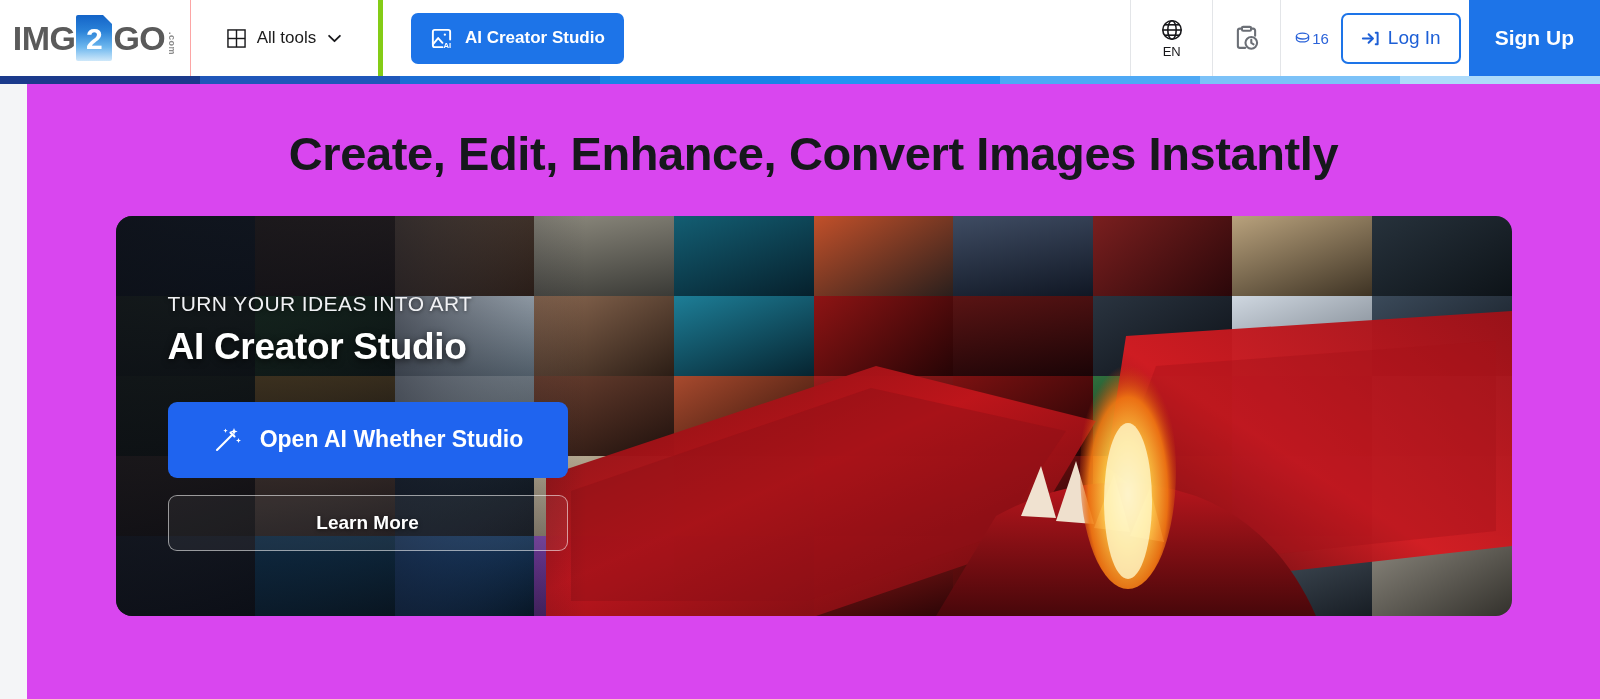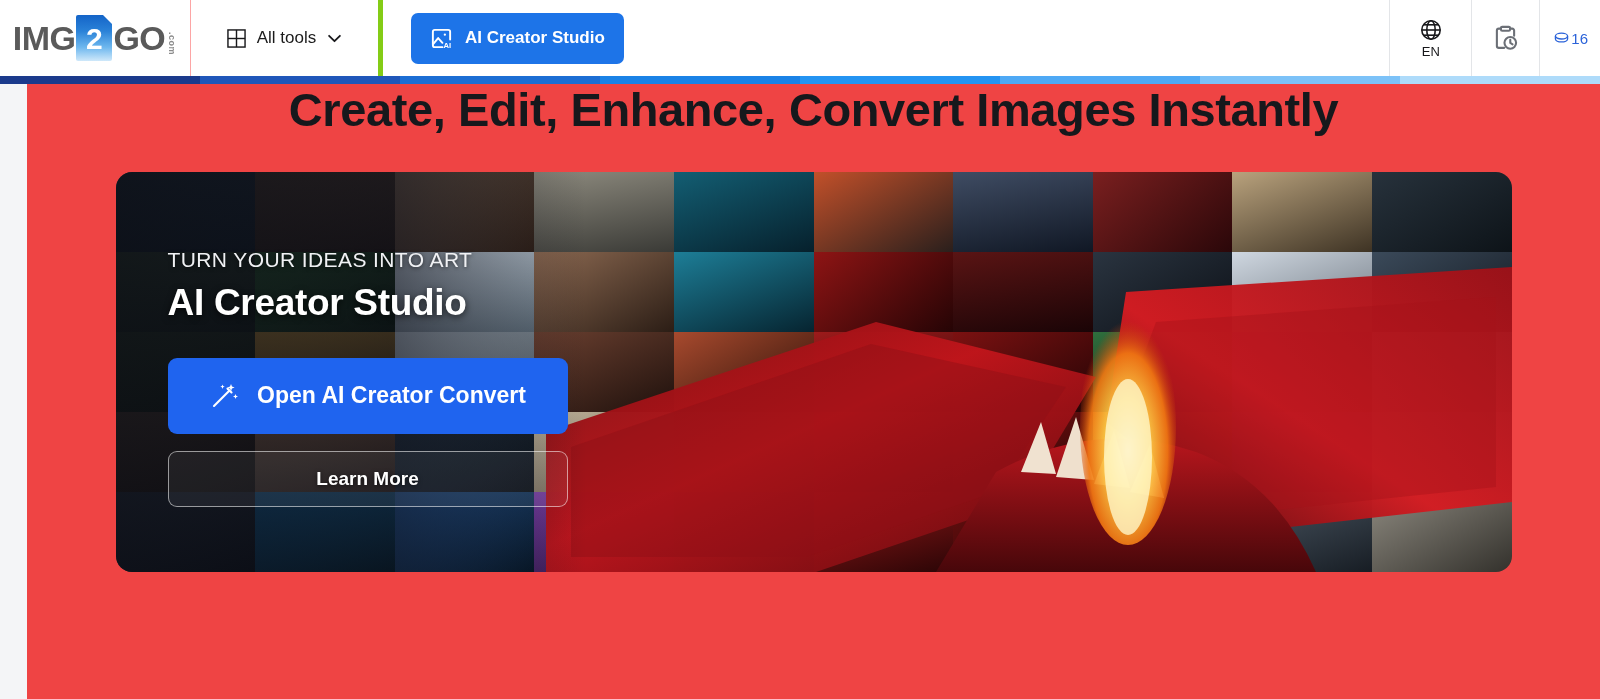--- a/index.html
+++ b/index.html
@@ -147,22 +147,23 @@
   
   .grad-strip {
     height: 8px;
     width: 100%;
     display: flex;
   }
   .grad-seg { flex: 1; height: 100%; }
 
   
   .main {
-    background: #ef4444;
+    background: #d946ef;
     height: calc(699px - 84px);
+    padding-top: 44px;
     margin-left: 27px;
   }
   .hero-title {
     text-align: center;
     font-size: 47px;
     font-weight: 700;
     color: #16181c;
     letter-spacing: -0.4px;
     line-height: 1.12;
   }
@@ -328,20 +329,35 @@
   <div class="hdr-credits">
     <span>
       <svg class="coin-icon" viewBox="0 0 16 13" fill="none" stroke="#2b63d9" stroke-width="1.4">
         <ellipse cx="8" cy="4.4" rx="6.6" ry="3.2"></ellipse>
         <path d="M1.4 4.4v3.2c0 1.77 2.95 3.2 6.6 3.2s6.6-1.43 6.6-3.2V4.4"></path>
       </svg>
     </span>
     <span class="credits-num">16</span>
   </div>
 
+  <div class="hdr-auth">
+    <button class="btn-login">
+      <span>
+        <svg class="login-arrow" viewBox="0 0 20 20" fill="none" stroke="#1d5fd6" stroke-width="2.1" stroke-linecap="round" stroke-linejoin="round">
+          <line x1="2" y1="10" x2="12" y2="10"></line>
+          <polyline points="8,5.5 12.5,10 8,14.5"></polyline>
+          <polyline points="15.5,4 17.5,4 17.5,16 15.5,16"></polyline>
+        </svg>
+      </span>
+      <span>Log In</span>
+    </button>
+    <button class="btn-signup">
+      <span>Sign Up</span>
+    </button>
+  </div>
 </div>
 
 <div class="grad-strip">
   <div class="grad-seg" style="background: rgb(27, 58, 140);"></div>
   <div class="grad-seg" style="background: rgb(31, 87, 186);"></div>
   <div class="grad-seg" style="background: rgb(28, 110, 212);"></div>
   <div class="grad-seg" style="background: rgb(26, 130, 230);"></div>
   <div class="grad-seg" style="background: rgb(36, 148, 242);"></div>
   <div class="grad-seg" style="background: rgb(78, 169, 245);"></div>
   <div class="grad-seg" style="background: rgb(124, 194, 248);"></div>
@@ -464,21 +480,21 @@
       <button class="btn-open-studio">
         <span>
           <svg class="wand-icon" viewBox="0 0 30 30" fill="none" stroke="#ffffff" stroke-width="2.1" stroke-linecap="round" stroke-linejoin="round">
             <line x1="5" y1="25" x2="20" y2="10"></line>
             <path d="M18.5 7.5 L22.5 11.5"></path>
             <path d="M22 3 L23 5.6 L25.6 6.6 L23 7.6 L22 10.2 L21 7.6 L18.4 6.6 L21 5.6 Z" fill="#ffffff" stroke="none"></path>
             <path d="M26.5 13 L27.2 14.8 L29 15.5 L27.2 16.2 L26.5 18 L25.8 16.2 L24 15.5 L25.8 14.8 Z" fill="#ffffff" stroke="none"></path>
             <path d="M13.5 3.5 L14.1 5.1 L15.7 5.7 L14.1 6.3 L13.5 7.9 L12.9 6.3 L11.3 5.7 L12.9 5.1 Z" fill="#ffffff" stroke="none"></path>
           </svg>
         </span>
-        <span>Open AI Creator Convert</span>
+        <span>Open AI Whether Studio</span>
       </button>
 
       <button class="btn-learn">
         <span>Learn More</span>
       </button>
     </div>
   </div>
 </div>
 
 </body></html>

